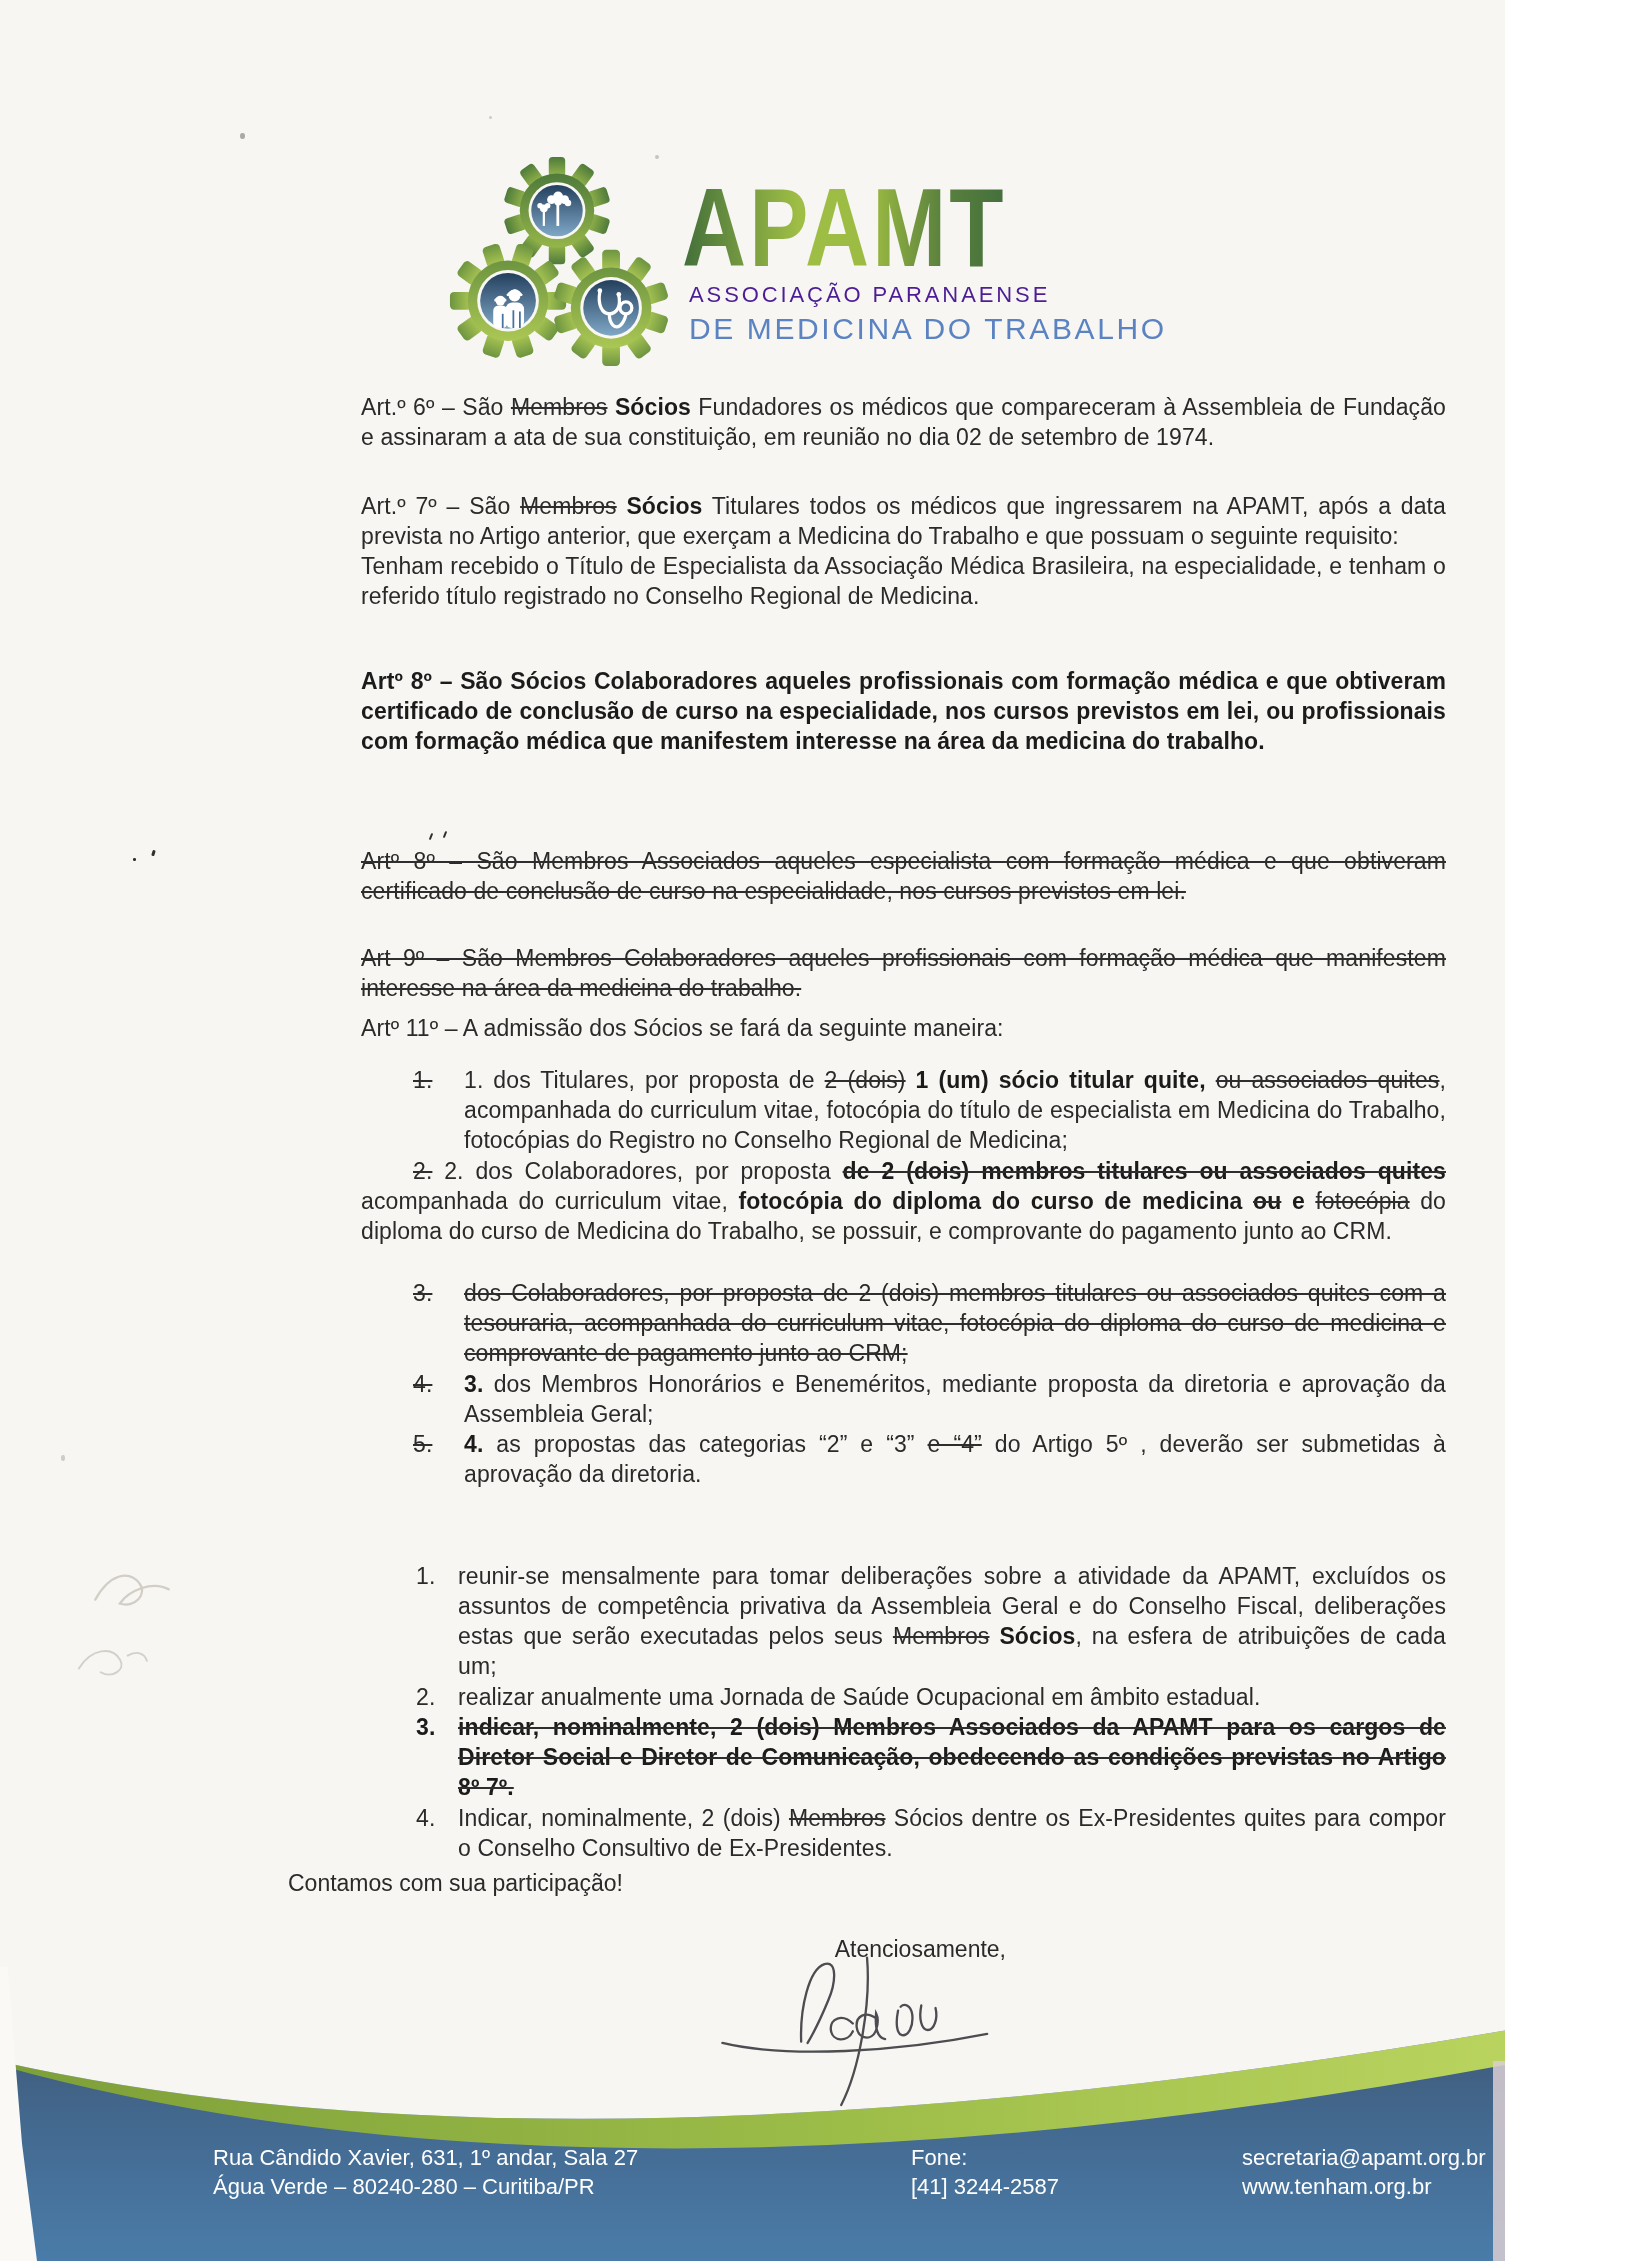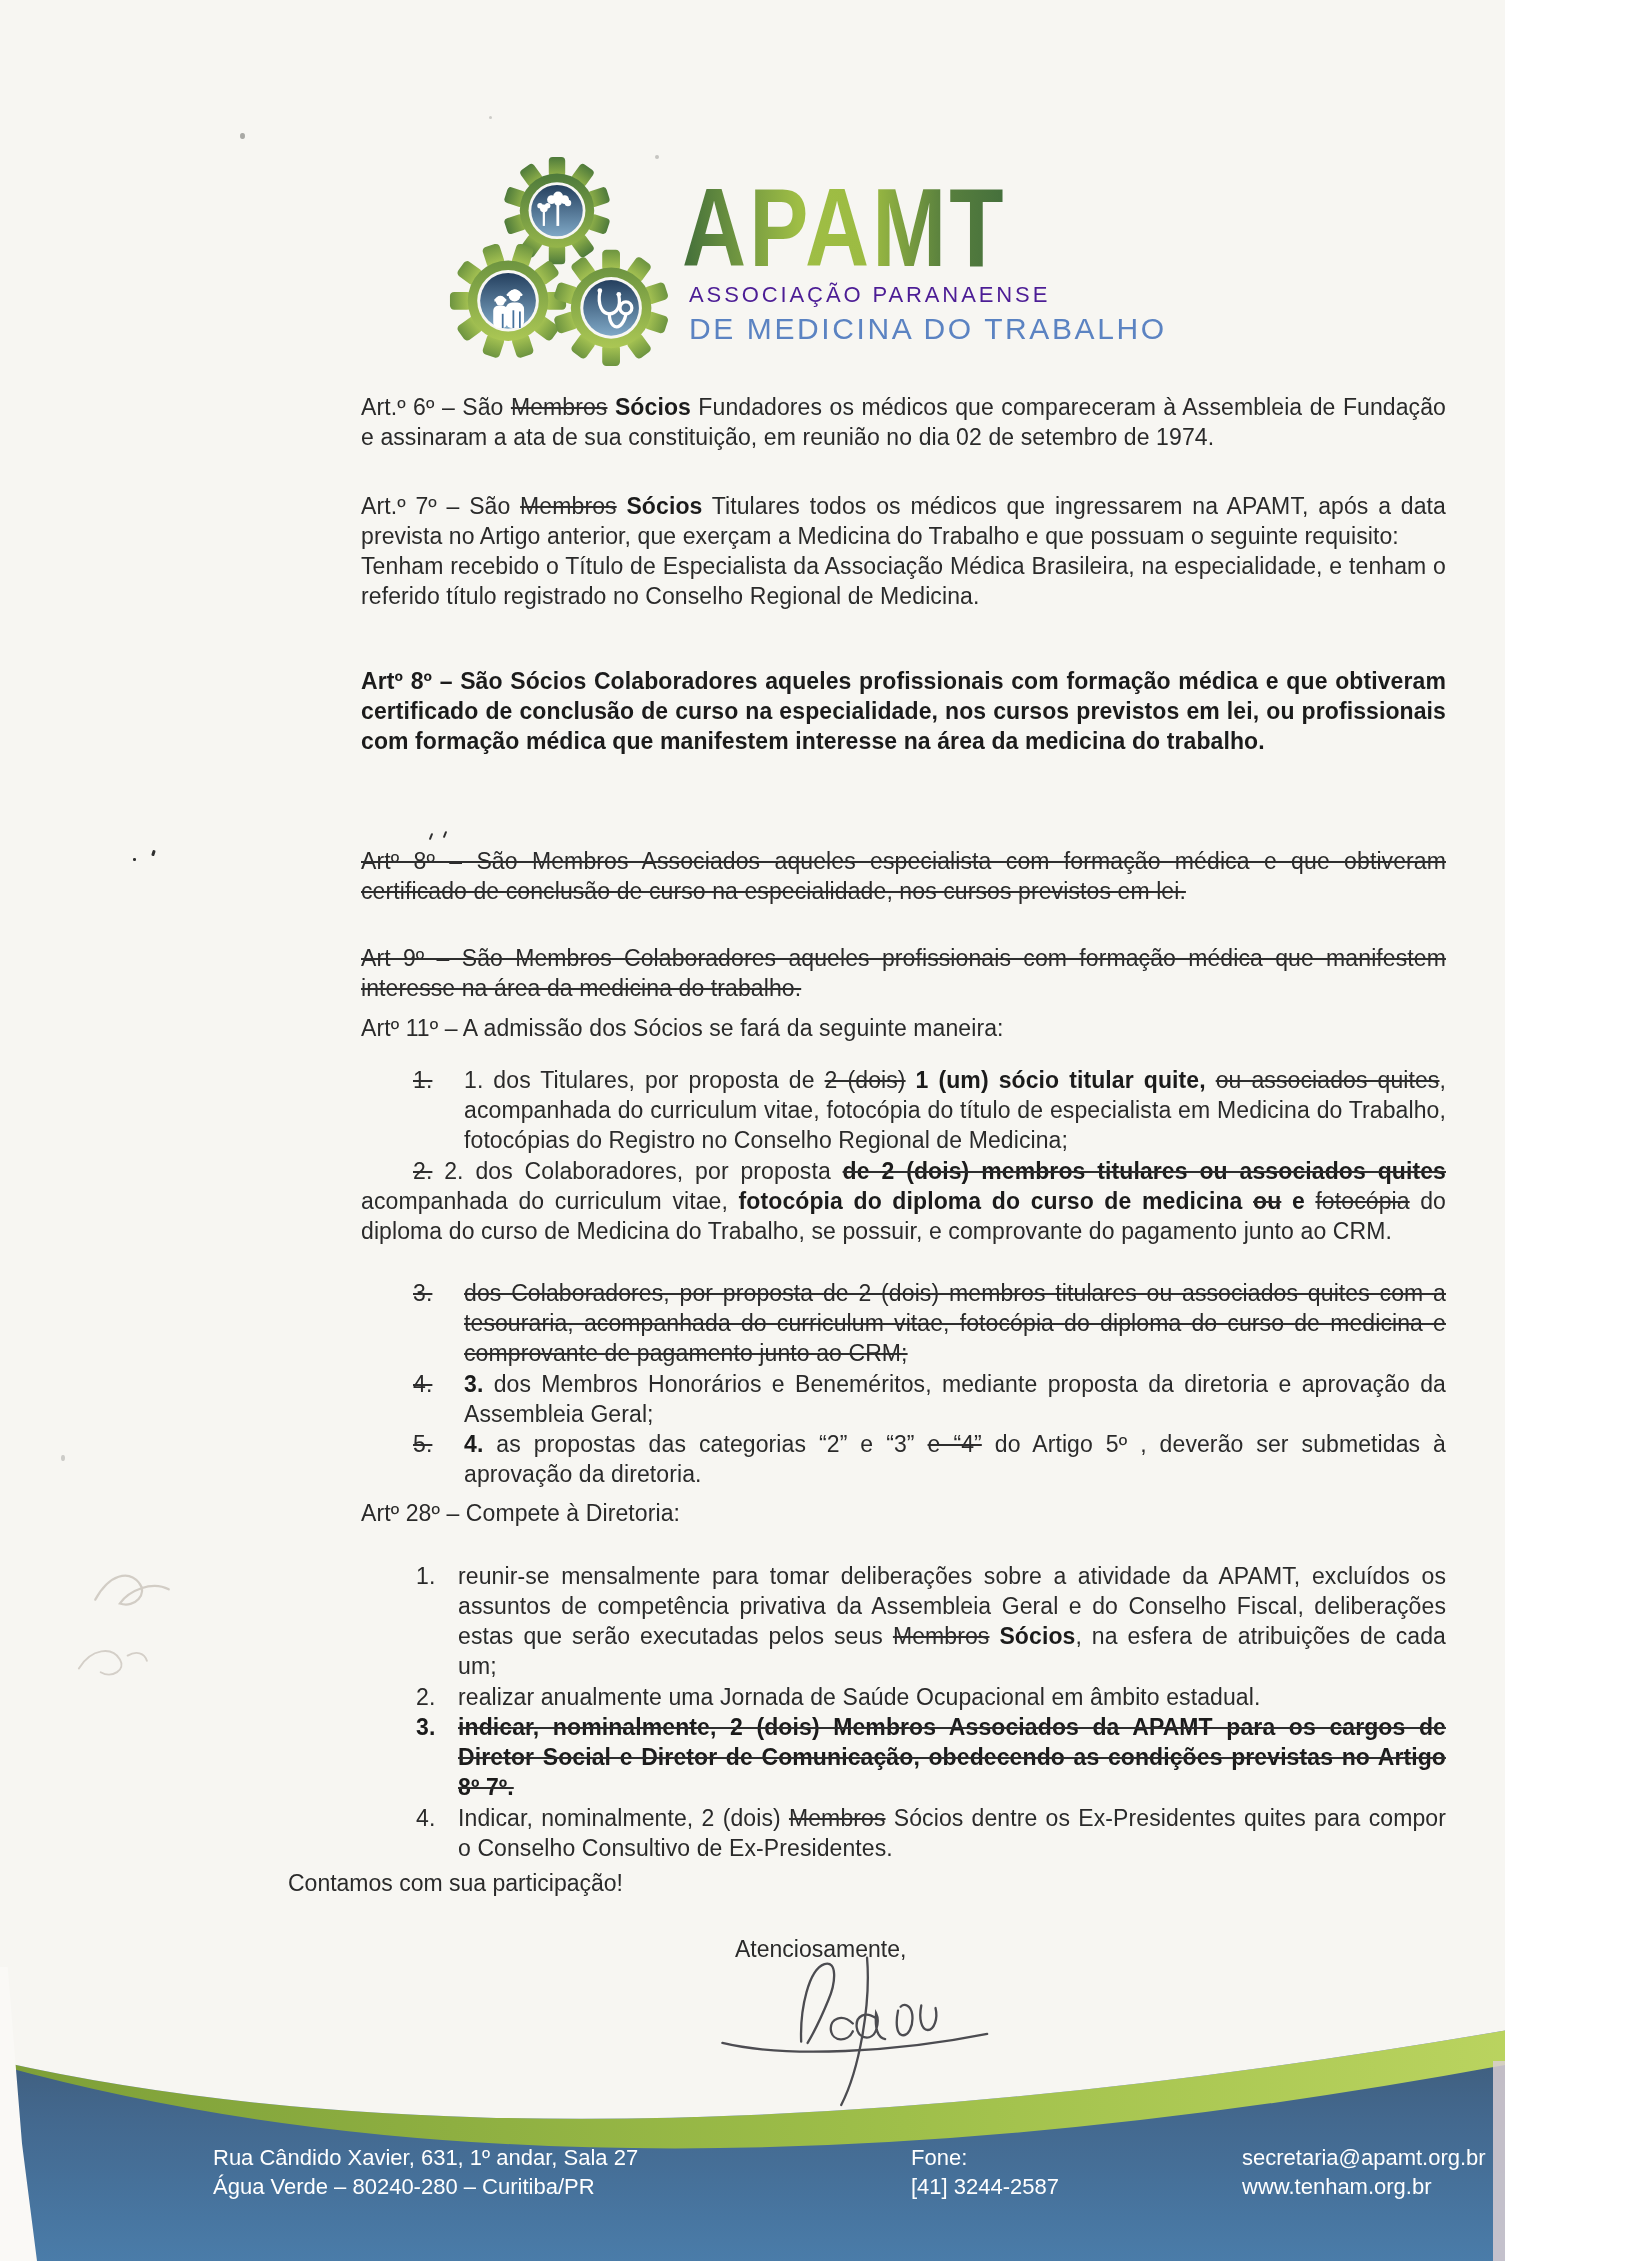--- a/index.html
+++ b/index.html
@@ -24,21 +24,21 @@
       line-height:30px;text-align:justify;letter-spacing:0.1px;padding-left:103px}
   .li .num{position:absolute;left:52px;top:0;padding:0}
   .li28{padding-left:97px}
   .li28 .num{left:55px}
   .li-indent{padding-left:0}
   .li-indent .txt{text-indent:52px}
   #li11-1{top:1065px}#li11-2{top:1156px}#li11-3{top:1278px}#li11-4{top:1369px}#li11-5{top:1429px}
   #li28-1{top:1561px}#li28-2{top:1682px}#li28-3{top:1712px}#li28-4{top:1803px}
   
   .closing{position:absolute;left:288px;top:1870px;font-size:23px}
-  .salute{position:absolute;left:735px;top:1936px;width:271px;text-align:left;font-size:23px}
+  .salute{position:absolute;left:735px;top:1936px;width:271px;text-align:right;font-size:23px}
   .signer-name{position:absolute;left:645px;top:2019px;width:451px;text-align:center;
                font-weight:bold;font-size:24px;color:#1b1b1b}
   .signer-role{position:absolute;left:645px;top:2048px;width:451px;text-align:center;font-size:23px}
   .sig-svg{position:absolute;left:703px;top:1946px;width:310px;height:168px;z-index:5}
   
   .gears{position:absolute;left:439px;top:152px;width:245px;height:219px}
   .wordmark{position:absolute;left:682px;top:173px;font-size:111px;line-height:111px;
             font-weight:bold;letter-spacing:3.9px;transform:scaleX(.8);transform-origin:left top;
             background:linear-gradient(90deg,#426e3a 0%,#6d9340 16%,#9fbe45 36%,#9cbb42 58%,#5a813e 80%,#446f3c 100%);
             -webkit-background-clip:text;background-clip:text;color:transparent}
@@ -193,21 +193,20 @@
   </div>
   <div class="li" id="li11-4">
     <span class="num"><span class="st">4.</span></span>
     <div class="txt"><span class="b">3.</span><span> dos Membros Honorários e Beneméritos, mediante proposta da diretoria e aprovação da Assembleia Geral;</span></div>
   </div>
   <div class="li" id="li11-5">
     <span class="num"><span class="st">5.</span></span>
     <div class="txt"><span class="b">4.</span><span> as propostas das categorias “2” e “3” </span><span class="st">e “4”</span><span> do Artigo 5º , deverão ser submetidas à aprovação da diretoria.</span></div>
   </div>
 
-  <div class="para heading" id="h-art28">Artº 28º – Compete à Diretoria:</div>
 
   <div class="li li28" id="li28-1">
     <span class="num"><span>1.</span></span>
     <div class="txt"><span>reunir-se mensalmente para tomar deliberações sobre a atividade da APAMT, excluídos os assuntos de competência privativa da Assembleia Geral e do Conselho Fiscal, deliberações estas que serão executadas pelos seus </span><span class="st">Membros</span><span> </span><span class="b">Sócios</span><span>, na esfera de atribuições de cada um;</span></div>
   </div>
   <div class="li li28" id="li28-2">
     <span class="num"><span>2.</span></span>
     <div class="txt"><span>realizar anualmente uma Jornada de Saúde Ocupacional em âmbito estadual.</span></div>
   </div>
   <div class="li li28" id="li28-3">

